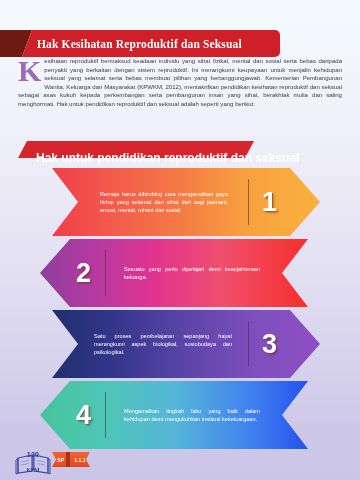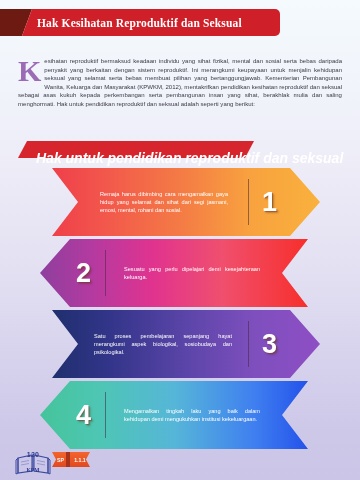--- a/index.html
+++ b/index.html
@@ -4,21 +4,21 @@
 <style>
   html,body{margin:0;padding:0;}
   body{
     width:360px;height:480px;overflow:hidden;position:relative;
     font-family:"Liberation Sans", sans-serif;
     background:linear-gradient(180deg,#f4fafd 0%, #f1f4fb 18%, #eceaf6 38%, #e2dff2 58%, #d6d1ec 76%, #cdc8e8 90%, #cbc6e7 100%);
   }
 
   
   #title-banner{
-    position:absolute;left:0;top:9px;width:280px;height:18px;
+    position:absolute;left:0;top:30px;width:280px;height:18px;
   }
   .tb-tail{
     position:absolute;left:0;top:0;width:32px;height:27px;
     background:#6d1a12;
     clip-path:polygon(0 0, 32px 0, 22px 100%, 0 100%);
   }
   .tb-main{
     position:absolute;left:22px;top:0;width:258px;height:27px;
     background:#cf2029;
     border-radius:0 5px 5px 0;
@@ -43,21 +43,21 @@
   
   #section-banner{
     position:absolute;left:18px;top:141px;width:236px;height:17px;
   }
   .sb-skew{
     position:absolute;inset:0;background:#d6252c;
     clip-path:polygon(9px 0, 100% 0, calc(100% - 9px) 100%, 0 100%);
   }
   .sb-text{
     position:absolute;left:18px;top:0;height:33px;display:flex;align-items:center;
-    color:#fff;font-size:14px;font-weight:bold;white-space:nowrap;font-style:italic;
+    color:#fff;font-size:12px;font-weight:bold;white-space:nowrap;
   }
 
   
   #chevron-list{position:absolute;left:0;top:168px;width:360px;height:285px;}
   .chev-row{position:absolute;left:0;width:360px;height:68px;}
 
   .chev{
     position:absolute;top:0;height:68px;
     display:flex;align-items:center;
   }

